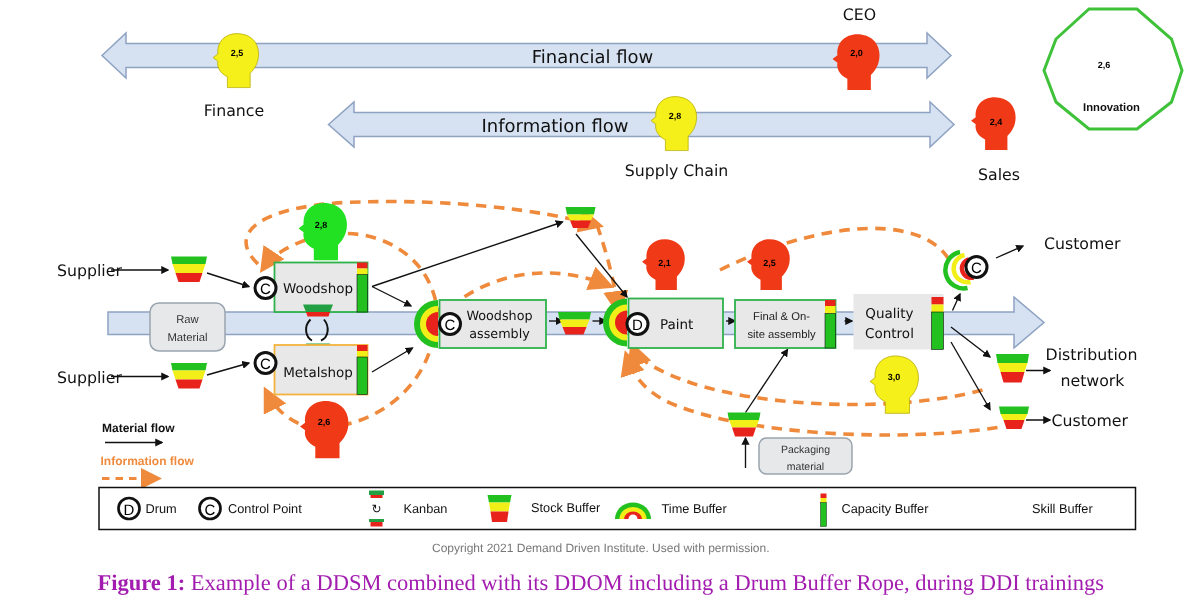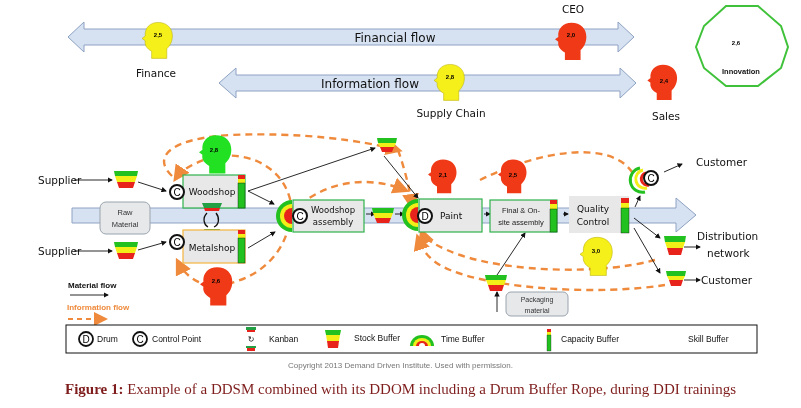--- a/index.html
+++ b/index.html
@@ -1,21 +1,21 @@
 <!DOCTYPE html>
 <html><head>
 <meta charset="utf-8">
 <style>
   html,body{margin:0;padding:0;background:#fff;}
   body{width:801px;height:408px;position:relative;overflow:hidden;font-family:"Liberation Sans",sans-serif;}
   #diagram{position:absolute;left:0;top:0;width:801px;height:408px;}
   .lbl{font-family:"DejaVu Sans",sans-serif;fill:#111;}
   .cap{position:absolute;left:0;width:801px;text-align:center;}
   #copyright{top:361px;font-size:8px;color:#777;font-family:"Liberation Sans",sans-serif;}
-  #caption{top:381px;font-size:15px;color:#7f1d1d;font-family:"Liberation Serif",serif;}
+  #caption{top:381px;font-size:15px;color:#a21caf;font-family:"Liberation Serif",serif;}
   #caption b{font-weight:bold;}
 </style>
 </head>
 <body>
 
 <svg id="diagram" viewBox="0 0 801 408" xmlns="http://www.w3.org/2000/svg">
   <defs>
     <marker id="ah" markerWidth="6" markerHeight="6" refX="5" refY="3" orient="auto">
         <path d="M0,0 L6,3 L0,6 z" fill="#111"></path>
       </marker>
@@ -317,14 +317,14 @@
       <g clip-path="url(#legclip)">
         <rect x="650" y="326" width="30" height="9" fill="#22d01f"></rect>
         <rect x="650" y="335" width="30" height="8" fill="#f5ef1a"></rect>
         <rect x="650" y="343" width="30" height="10" fill="#f03a17"></rect>
       </g>
       <text x="688" y="342" font-size="8.5" fill="#111">Skill Buffer</text>
     </g>
   </g>
 </svg>
 
-<div class="cap" id="copyright">Copyright 2013 Demand Driven Institute. Used with permission.</div>
+<div class="cap" id="copyright">Copyright 2021 Demand Driven Institute. Used with permission.</div>
 <div class="cap" id="caption"><b>Figure 1:</b><span> Example of a DDSM combined with its DDOM including a Drum Buffer Rope, during DDI trainings</span></div>
 
 </body></html>

